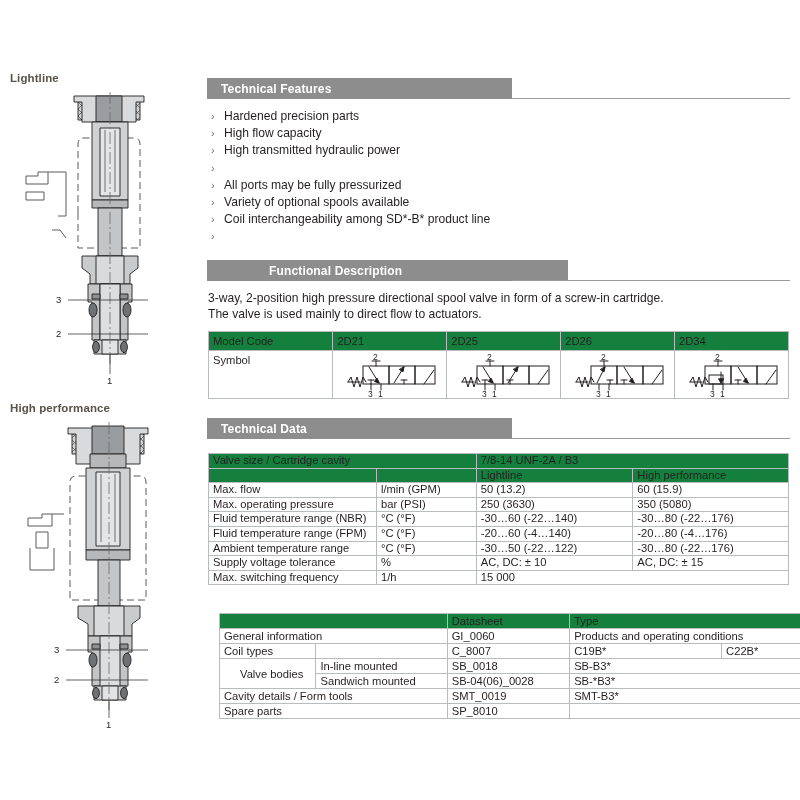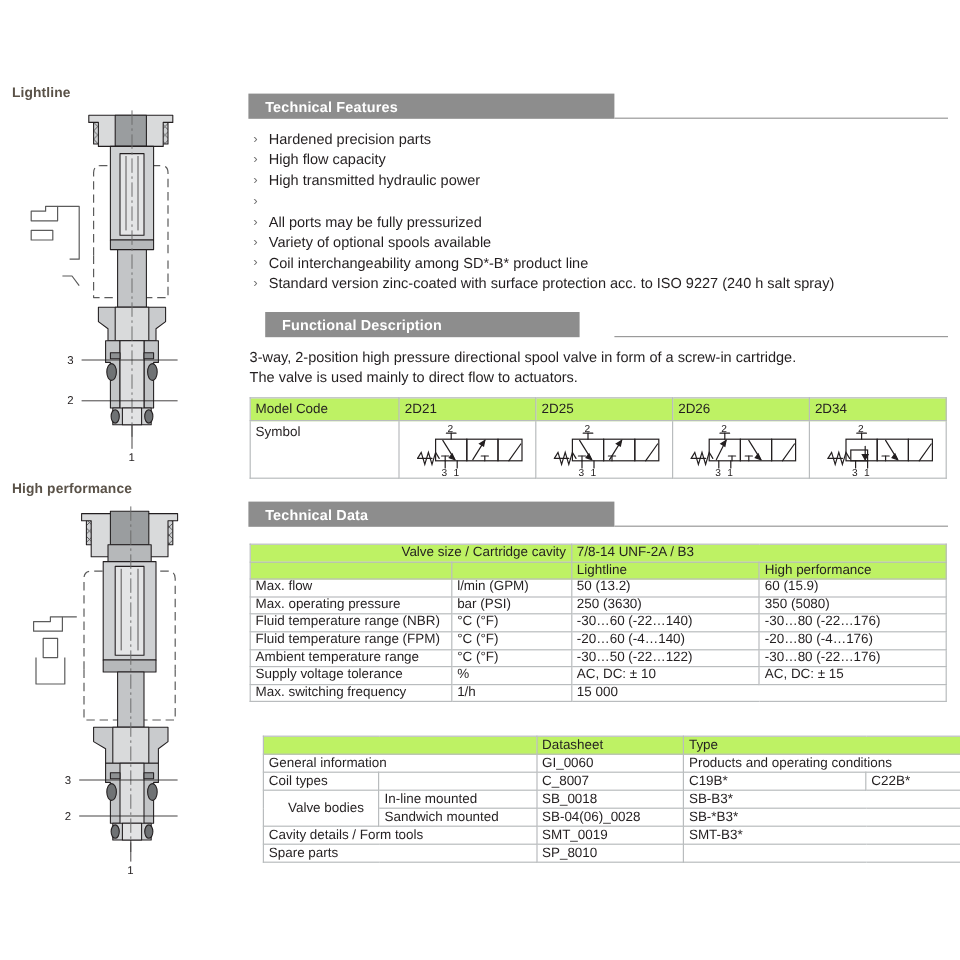--- a/index.html
+++ b/index.html
@@ -58,21 +58,21 @@
     color: #231f20;
   }
   table.dt td, table.dt th {
     border: 1px solid #b9bcbe;
     padding: 0 4px;
     font-weight: normal;
     text-align: left;
     vertical-align: middle;
     white-space: nowrap;
   }
-  .hdrcell { background: #bef264; }
+  .hdrcell { background: #15803d; }
   .c { text-align: center; }
 
   
   #model-table td { height: 19px; }
   #model-table td.symbolcell { height: 48px; padding: 0; text-align: center; vertical-align: middle; }
 
   
   #tech-table td { height: 13.6px; line-height: 13.6px; }
 
   
@@ -239,25 +239,24 @@
     <div class="bullet">
       <span class="chev">›</span>
       <span>Variety of optional spools available</span>
     </div>
     <div class="bullet">
       <span class="chev">›</span>
       <span>Coil interchangeability among SD*-B* product line</span>
     </div>
     <div class="bullet">
       <span class="chev">›</span>
-      <span>Standard version zinc-coated with surface protection acc. to ISO 9227 (240 h salt spray)</span>
-    </div>
-  </div>
-
-  <div class="sec-head" style="left:221px; top:260px; width:262px;">
+    </div>
+  </div>
+
+  <div class="sec-head" style="left:207px; top:260px; width:361px;padding-left:48px;">
     <span class="bar-title">Functional Description</span>
   </div>
   <div class="sec-rule" style="left:512px; top:280px; width:278px;"></div>
 
   <div class="para" style="left:208px; top:291px; width:580px;">
     <div>3-way, 2-position high pressure directional spool valve in form of a screw-in cartridge.</div>
     <div>The valve is used mainly to direct flow to actuators.</div>
   </div>
 
   <table class="dt" id="model-table" style="left:208px; top:331px; width:581px;">
@@ -404,21 +403,21 @@
     </table>
 
   <div class="sec-head" style="left:207px; top:418px; width:305px;">
     <span class="bar-title">Technical Data</span>
   </div>
   <div class="sec-rule" style="left:512px; top:438px; width:278px;"></div>
 
   <table class="dt" id="tech-table" style="left:208px; top:453px; width:581px;">
     <tbody>
         <tr>
-      <td class="hdrcell" colspan="2" style="width:268px;text-align:right;">Valve size / Cartridge cavity</td>
+      <td class="hdrcell" colspan="2" style="width:268px;">Valve size / Cartridge cavity</td>
       <td class="hdrcell c" colspan="2">7/8-14 UNF-2A / B3</td>
     </tr>
     <tr>
       <td class="hdrcell" style="width:168px;"></td>
       <td class="hdrcell" style="width:100px;"></td>
       <td class="hdrcell c" style="width:157px;">Lightline</td>
       <td class="hdrcell c" style="width:156px;">High performance</td>
     </tr>
 
     <tr>

